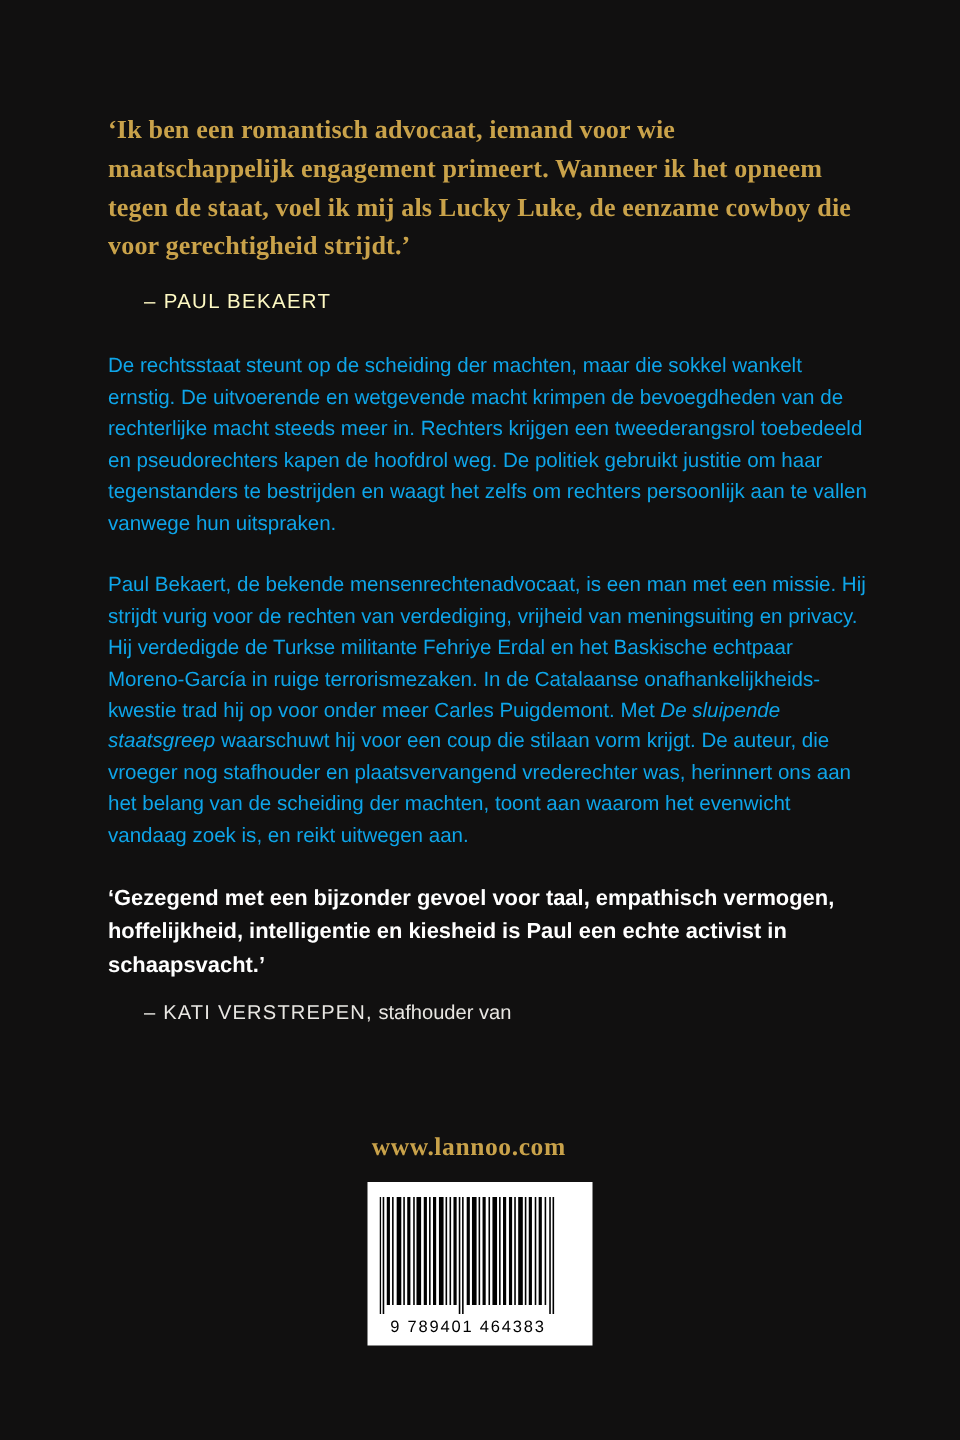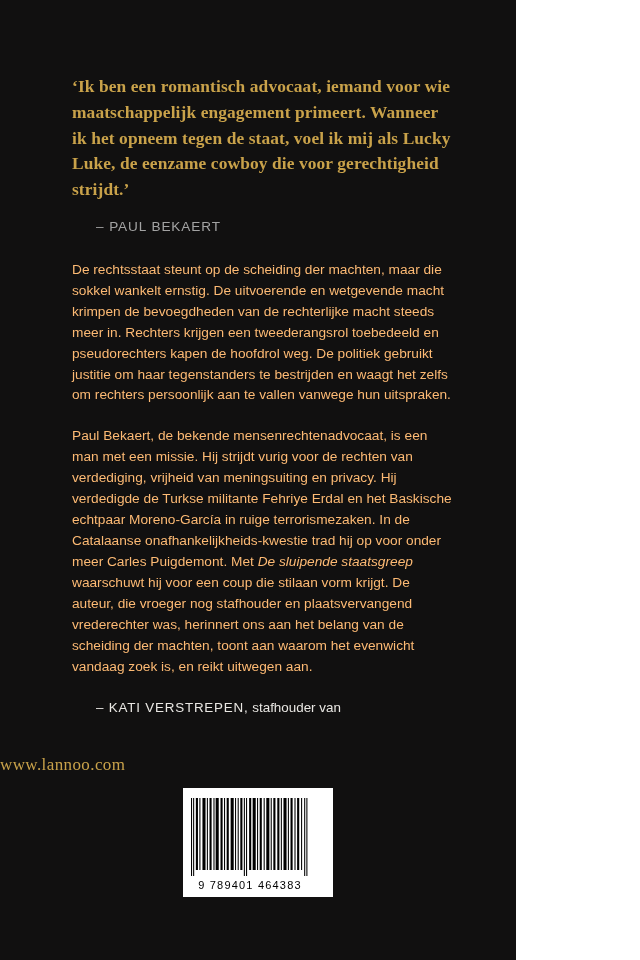--- a/index.html
+++ b/index.html
@@ -8,21 +8,21 @@
     background: #ffffff;
   }
   body {
     width: 640px;
     height: 960px;
     font-family: "Liberation Sans", sans-serif;
     -webkit-font-smoothing: antialiased;
   }
   .book-back {
     position: relative;
-    width: 516px;
+    width: 640px;
     height: 960px;
     background: #111010;
     box-sizing: border-box;
     padding: 0;
     overflow: hidden;
   }
   .content {
     position: absolute;
     left: 72px;
     right: 62px;
@@ -31,28 +31,28 @@
   .pullquote {
     color: #c9a24a;
     font-family: "Liberation Serif", serif;
     font-weight: bold;
     font-size: 17.4px;
     line-height: 1.48;
     letter-spacing: 0.1px;
     margin: 0 0 16px 0;
   }
   .attrib-1 {
-    color: #a3a3a3;
+    color: #fef9c3;
     font-size: 13.6px;
     letter-spacing: 0.9px;
     margin: 0 0 26px 0;
     padding-left: 24px;
   }
   .body-par {
-    color: #fdba74;
+    color: #0ea5e9;
     font-size: 13.7px;
     line-height: 1.53;
     margin: 0 0 20px 0;
   }
   .body-par em {
     font-style: italic;
   }
   .pullquote-2 {
     color: #ffffff;
     font-weight: bold;
@@ -73,24 +73,24 @@
   }
   .attrib-2 .line2 {
     display: block;
     padding-left: 22px;
   }
   .publisher {
     position: absolute;
     left: 0;
     right: 15px;
     top: 755px;
-    text-align: left;
+    text-align: center;
     color: #c9a24a;
     font-family: "Liberation Serif", serif;
-    font-weight: normal;
+    font-weight: bold;
     font-size: 17px;
     letter-spacing: 0.4px;
   }
   .barcode-wrap {
     position: absolute;
     left: 50%;
     transform: translateX(-50%);
     top: 788px;
     width: 150px;
     background: #ffffff;
@@ -119,20 +119,21 @@
   <div class="content">
 
     <p class="pullquote">‘Ik ben een romantisch advocaat, iemand voor wie maatschappelijk engagement primeert. Wanneer ik het opneem tegen de staat, voel ik mij als Lucky Luke, de eenzame cowboy die voor gerechtigheid strijdt.’</p>
 
     <p class="attrib-1">– PAUL BEKAERT</p>
 
     <p class="body-par">De rechtsstaat steunt op de scheiding der machten, maar die sokkel wankelt ernstig. De uitvoerende en wetgevende macht krimpen de bevoegdheden van de rechterlijke macht steeds meer in. Rechters krijgen een tweederangsrol toebedeeld en pseudorechters kapen de hoofdrol weg. De politiek gebruikt justitie om haar tegenstanders te bestrijden en waagt het zelfs om rechters persoonlijk aan te vallen vanwege hun uitspraken.</p>
 
     <p class="body-par"><span>Paul Bekaert, de bekende mensenrechtenadvocaat, is een man met een missie. Hij strijdt vurig voor de rechten van verdediging, vrijheid van meningsuiting en privacy. Hij verdedigde de Turkse militante Fehriye Erdal en het Baskische echtpaar Moreno-García in ruige terrorismezaken. In de Catalaanse onafhankelijkheids-kwestie trad hij op voor onder meer Carles Puigdemont. Met </span><em>De sluipende staatsgreep</em><span> waarschuwt hij voor een coup die stilaan vorm krijgt. De auteur, die vroeger nog stafhouder en plaatsvervangend vrederechter was, herinnert ons aan het belang van de scheiding der machten, toont aan waarom het evenwicht vandaag zoek is, en reikt uitwegen aan.</span></p>
 
+    <p class="pullquote-2">‘Gezegend met een bijzonder gevoel voor taal, empathisch vermogen, hoffelijkheid, intelligentie en kiesheid is Paul een echte activist in schaapsvacht.’</p>
 
     <p class="attrib-2"><span class="name">– KATI VERSTREPEN,</span><span> stafhouder van</span></p>
 
   </div>
 
   <div class="publisher">www.lannoo.com</div>
 
   <div class="barcode-wrap">
     <svg class="barcode-bars" viewBox="0 0 134 78" preserveAspectRatio="none">
       <rect x="0" y="0" width="1.2" height="78" fill="#000"></rect>

